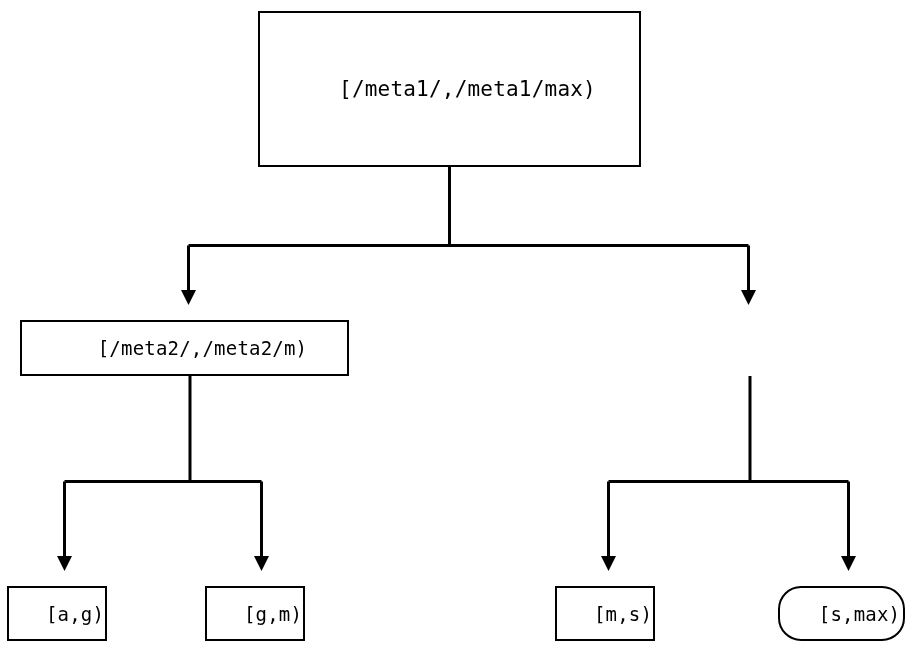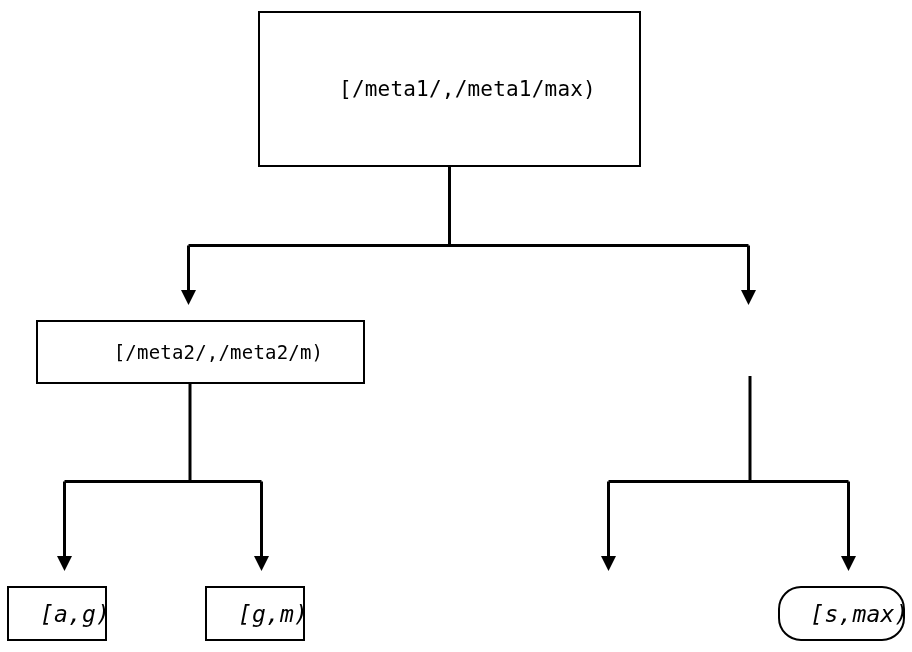--- a/index.html
+++ b/index.html
@@ -51,22 +51,21 @@
     height: 156px;
   }
   #node-root .node-label {
     font-size: 21px;
   }
   
   #node-left-mid {
     left: 20px;
     top: 320px;
     width: 329px;
-    height: 64px;
-    margin-left: 16px;
+    height: 56px;
   }
   #node-right-mid {
     left: 579px;
     top: 320px;
     width: 326px;
     height: 56px;
   }
   #node-left-mid .node-label,
   #node-right-mid .node-label {
     font-size: 19px;
@@ -74,22 +73,21 @@
   
   .leaf-box {
     top: 586px;
     height: 55px;
   }
   #node-leaf-ag   { left: 7px;   width: 100px; }
   #node-leaf-gm   { left: 205px; width: 100px; text-align: right; }
   #node-leaf-ms   { left: 555px; width: 100px; }
   #node-leaf-smax { left: 778px; width: 127px; border-radius: 23px; }
   .leaf-box .node-label {
-    font-size: 23px;
-    font-style: italic;
+    font-size: 19px;
   }
 </style>
 </head>
 <body>
 
 <div id="diagram-root">
 
   <svg id="tree-svg" viewBox="0 0 912 652" xmlns="http://www.w3.org/2000/svg">
 
     <path d="M 449.5 167 L 449.5 245.5" stroke="#000000" stroke-width="3" fill="none"></path>
@@ -127,18 +125,21 @@
 
 
   <div class="node-box leaf-box" id="node-leaf-ag">
     <span class="node-label">[a,g)</span>
   </div>
 
   <div class="node-box leaf-box" id="node-leaf-gm">
     <span class="node-label">[g,m)</span>
   </div>
 
+  <div class="node-box leaf-box" id="node-leaf-ms">
+    <span class="node-label">[m,s)</span>
+  </div>
 
   <div class="node-box leaf-box" id="node-leaf-smax">
     <span class="node-label">[s,max)</span>
   </div>
 
 </div>
 
 </body></html>

